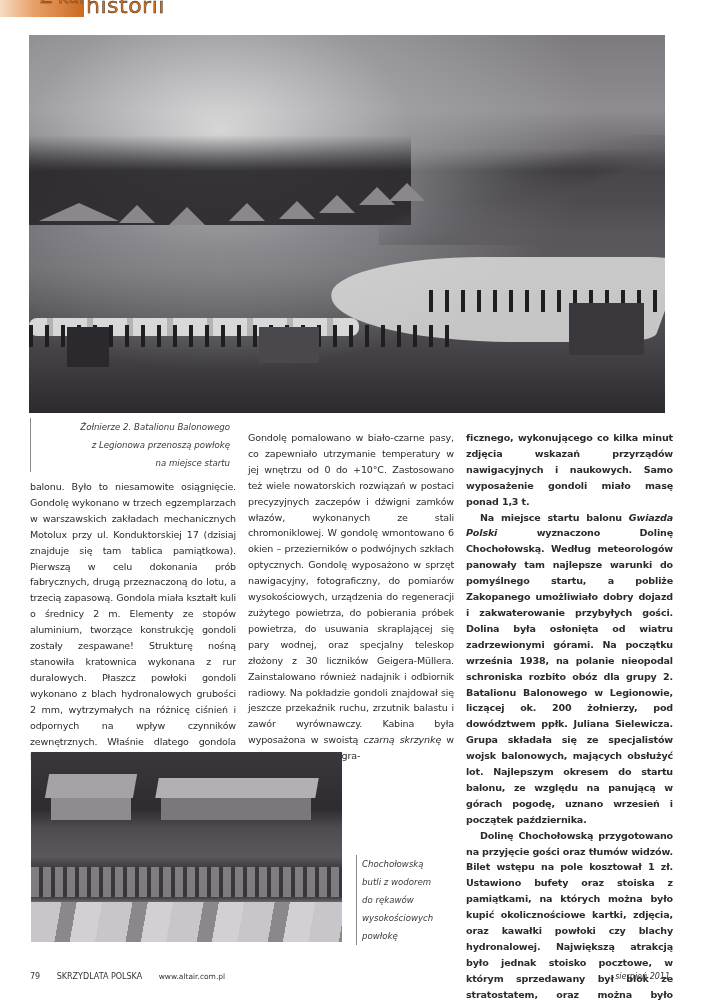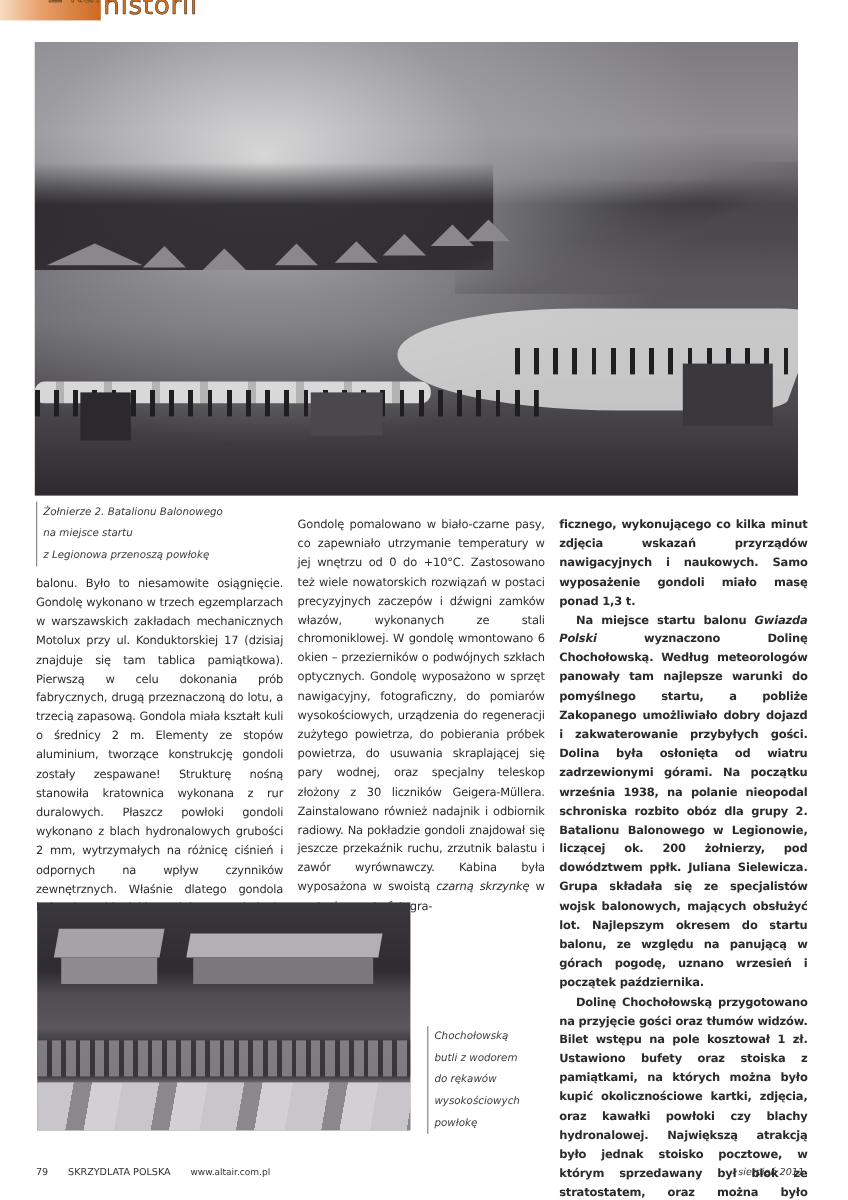--- a/index.html
+++ b/index.html
@@ -50,21 +50,21 @@
   .photo-small .bottles { position: absolute; left: 0; top: 115px; width: 311px; height: 30px;
     background: repeating-linear-gradient(90deg, #8c8a8e 0 8px, #3a383c 8px 12px); opacity: 0.85; }
   .photo-small .tarp { position: absolute; left: 0; top: 150px; width: 311px; height: 40px;
     background: repeating-linear-gradient(100deg, #c8c6ca 0 30px, #8a888c 30px 45px, #d2d0d4 45px 70px); }
 
   .caption {
     position: absolute; font-style: italic; font-size: 8.6px; line-height: 18px; color: #3a3a3a;
     border-left: 1px solid #888; padding-left: 5px;
     font-family: "DejaVu Sans", sans-serif;
   }
-  .caption-main { left: 30px; top: 418px; width: 200px; }
+  .caption-main { left: 30px; top: 418px; width: 200px; text-align: right; }
   .caption-small { left: 356px; top: 855px; width: 100px; }
 
   .col {
     position: absolute; font-size: 9.55px; line-height: 15.9px; color: #2b2b2b;
     text-align: justify; font-family: "DejaVu Sans", sans-serif; letter-spacing: -0.15px;
   }
   .col p { margin: 0; }
   .col .indent { text-indent: 14px; }
   .col1 { left: 30px; top: 479px; width: 206px; }
   .col2 { left: 248px; top: 430px; width: 206px; }
@@ -100,22 +100,22 @@
   <div class="envelope"></div>
   <div class="row" style="left:0;top:290px;width:420px;"></div>
   <div class="row" style="left:400px;top:255px;width:230px;"></div>
   <div style="position:absolute;left:38px;top:292px;width:42px;height:40px;background:#2b292d;"></div>
   <div style="position:absolute;left:230px;top:292px;width:60px;height:36px;background:#4a484c;"></div>
   <div style="position:absolute;left:540px;top:268px;width:75px;height:52px;background:#3a383c;"></div>
 </div>
 
 <div class="caption caption-main">
   <div>Żołnierze 2. Batalionu Balonowego</div>
+  <div>z Legionowa przenoszą powłokę</div>
   <div>na miejsce startu</div>
-  <div>z Legionowa przenoszą powłokę</div>
 </div>
 
 <div class="col col1">
   <p>balonu. Było to niesamowite osiągnięcie. Gondolę wykonano w trzech egzemplarzach w warszawskich zakładach mechanicznych Motolux przy ul. Konduktorskiej 17 (dzisiaj znajduje się tam tablica pamiątkowa). Pierwszą w celu dokonania prób fabrycznych, drugą przeznaczoną do lotu, a trzecią zapasową. Gondola miała kształt kuli o średnicy 2 m. Elementy ze stopów aluminium, tworzące konstrukcję gondoli zostały zespawane! Strukturę nośną stanowiła kratownica wykonana z rur duralowych. Płaszcz powłoki gondoli wykonano z blach hydronalowych grubości 2 mm, wytrzymałych na różnicę ciśnień i odpornych na wpływ czynników zewnętrznych. Właśnie dlatego gondola była niezwykle lekka, miała masę jedynie 140 kg.</p>
 </div>
 
 <div class="col col2">
   <p><span>Gondolę pomalowano w biało-czarne pasy, co zapewniało utrzymanie temperatury w jej wnętrzu od 0 do +10°C. Zastosowano też wiele nowatorskich rozwiązań w postaci precyzyjnych zaczepów i dźwigni zamków włazów, wykonanych ze stali chromoniklowej. W gondolę wmontowano 6 okien – przezierników o podwójnych szkłach optycznych. Gondolę wyposażono w sprzęt nawigacyjny, fotograficzny, do pomiarów wysokościowych, urządzenia do regeneracji zużytego powietrza, do pobierania próbek powietrza, do usuwania skraplającej się pary wodnej, oraz specjalny teleskop złożony z 30 liczników Geigera-Müllera. Zainstalowano również nadajnik i odbiornik radiowy. Na pokładzie gondoli znajdował się jeszcze przekaźnik ruchu, zrzutnik balastu i zawór wyrównawczy. Kabina była wyposażona w swoistą </span><em>czarną skrzynkę</em><span> w postaci aparatu fotogra-</span></p>
 </div>
 

